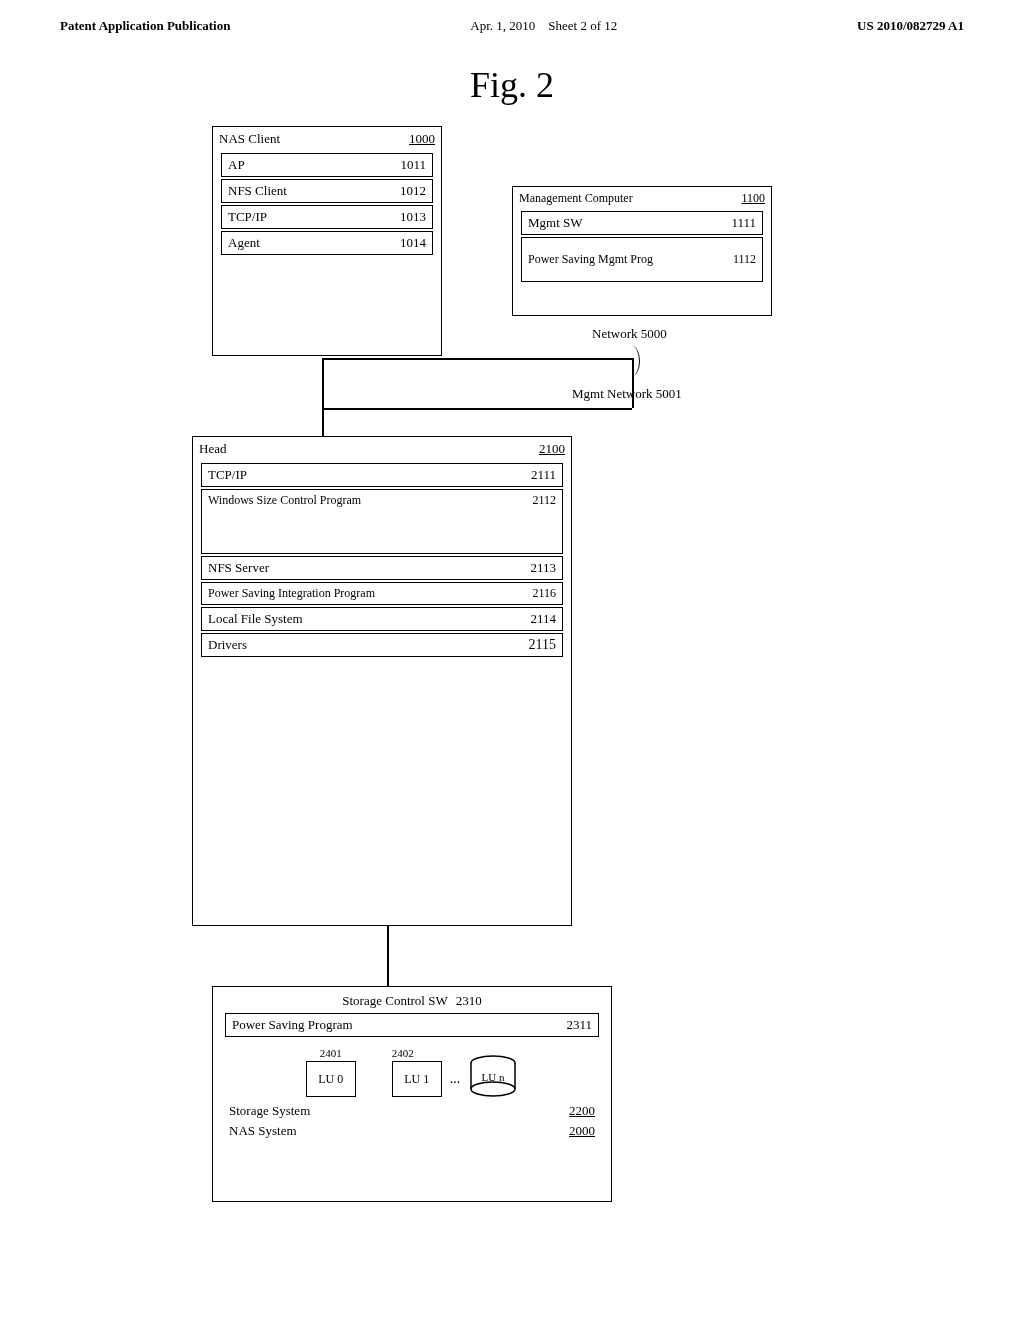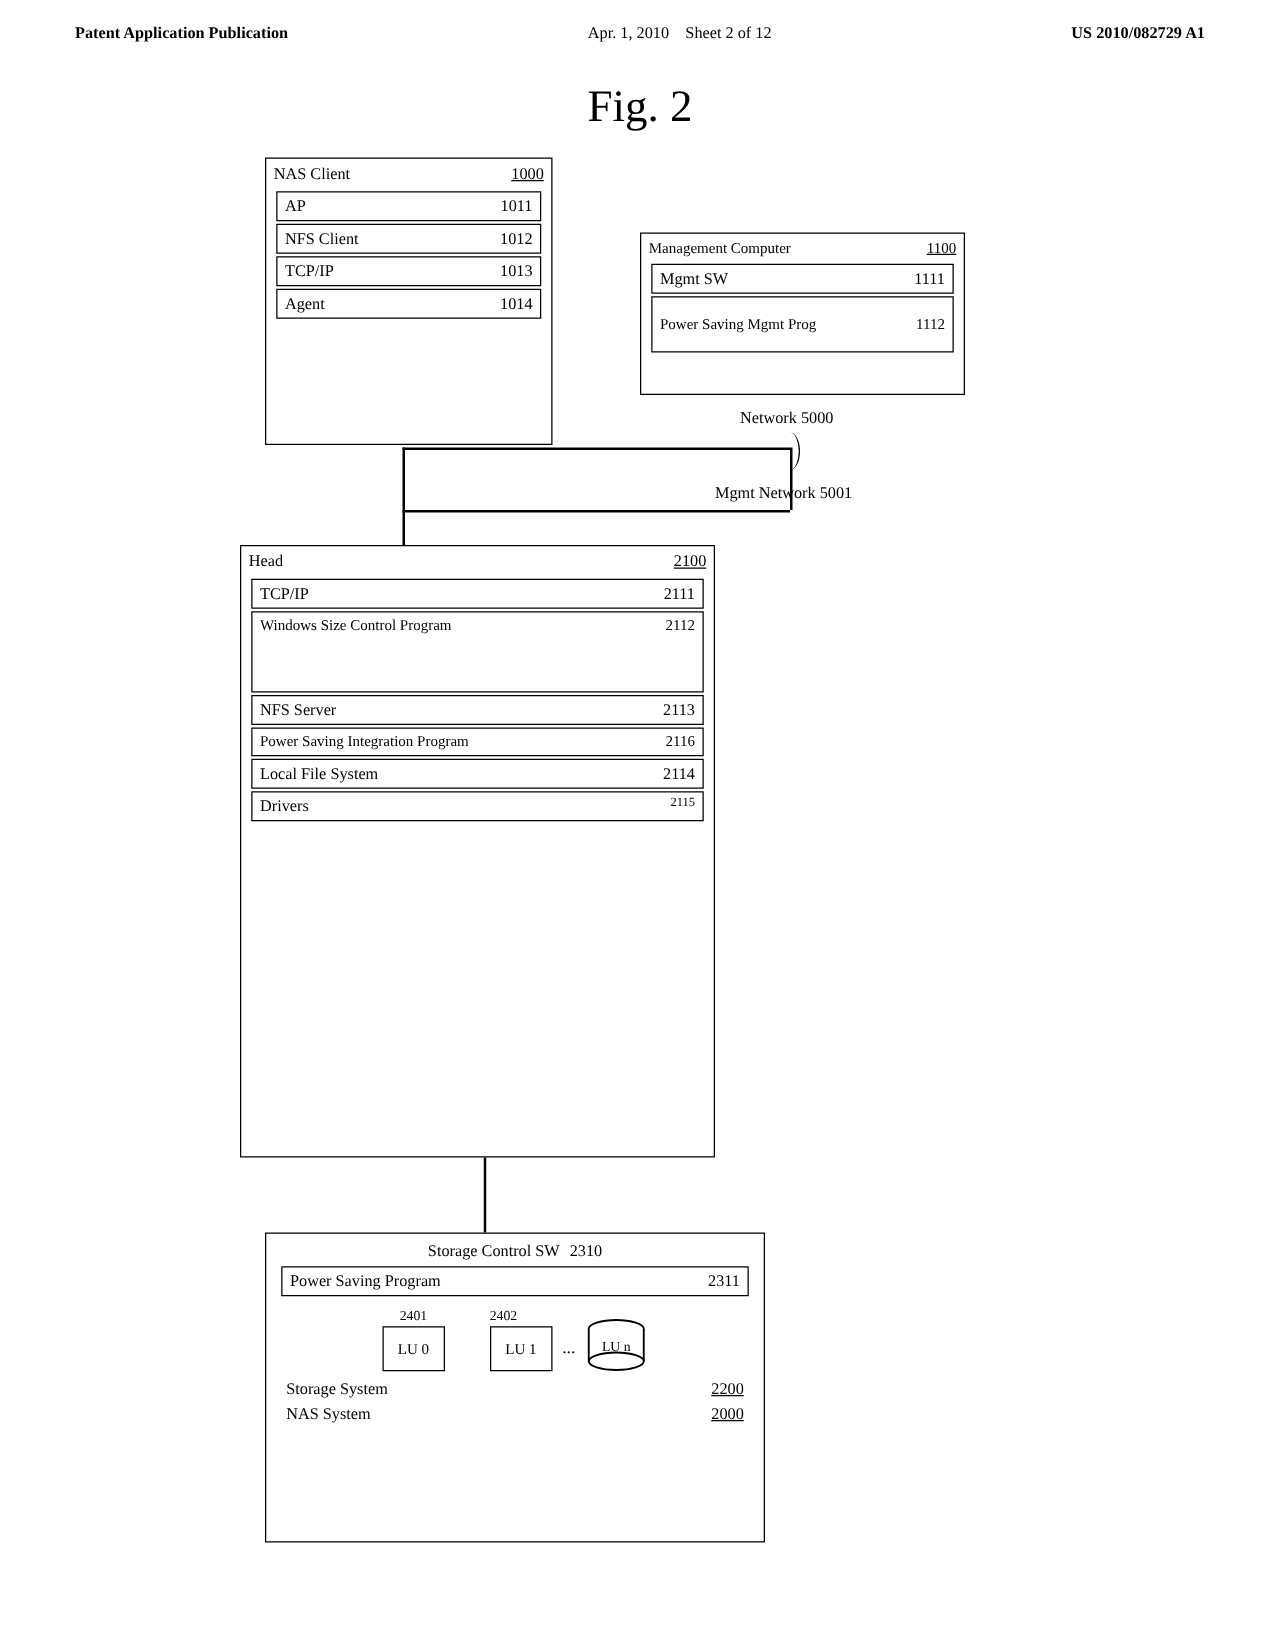--- a/index.html
+++ b/index.html
@@ -79,21 +79,21 @@
       border: 1.5px solid #000;
       position: absolute;
       background: #fff;
     }
 
     
     .storage-outer {
       left: 50px;
       top: 860px;
       width: 400px;
-      height: 248px;
+      height: 216px;
       border: 1.5px solid #000;
       position: absolute;
       background: #fff;
     }
 
     .connector-line {
       position: absolute;
       background: #000;
     }
 
@@ -204,21 +204,21 @@
       <span style="font-size:12px;">2116</span>
     </div>
 
     <div style="margin: 2px 8px; border:1.5px solid #000; display:flex; justify-content:space-between; padding:3px 6px;">
       <span style="font-size:13px;">Local File System</span>
       <span style="font-size:13px;">2114</span>
     </div>
 
     <div style="margin: 2px 8px; border:1.5px solid #000; display:flex; justify-content:space-between; padding:3px 6px;">
       <span style="font-size:13px;">Drivers</span>
-      <span style="font-size:10px;">2115</span>
+      <span style="font-size:14px;">2115</span>
     </div>
   </div>
 
   <div class="connector-line" style="left:225px; top:800px; width:1.5px; height:62px;"></div>
 
   <div class="storage-outer box">
 
     <div style="text-align:center; padding:6px 0 2px 0; font-size:13px; display:flex; justify-content:center; gap:8px;">
       <span>Storage Control SW</span>
       <span>2310</span>

